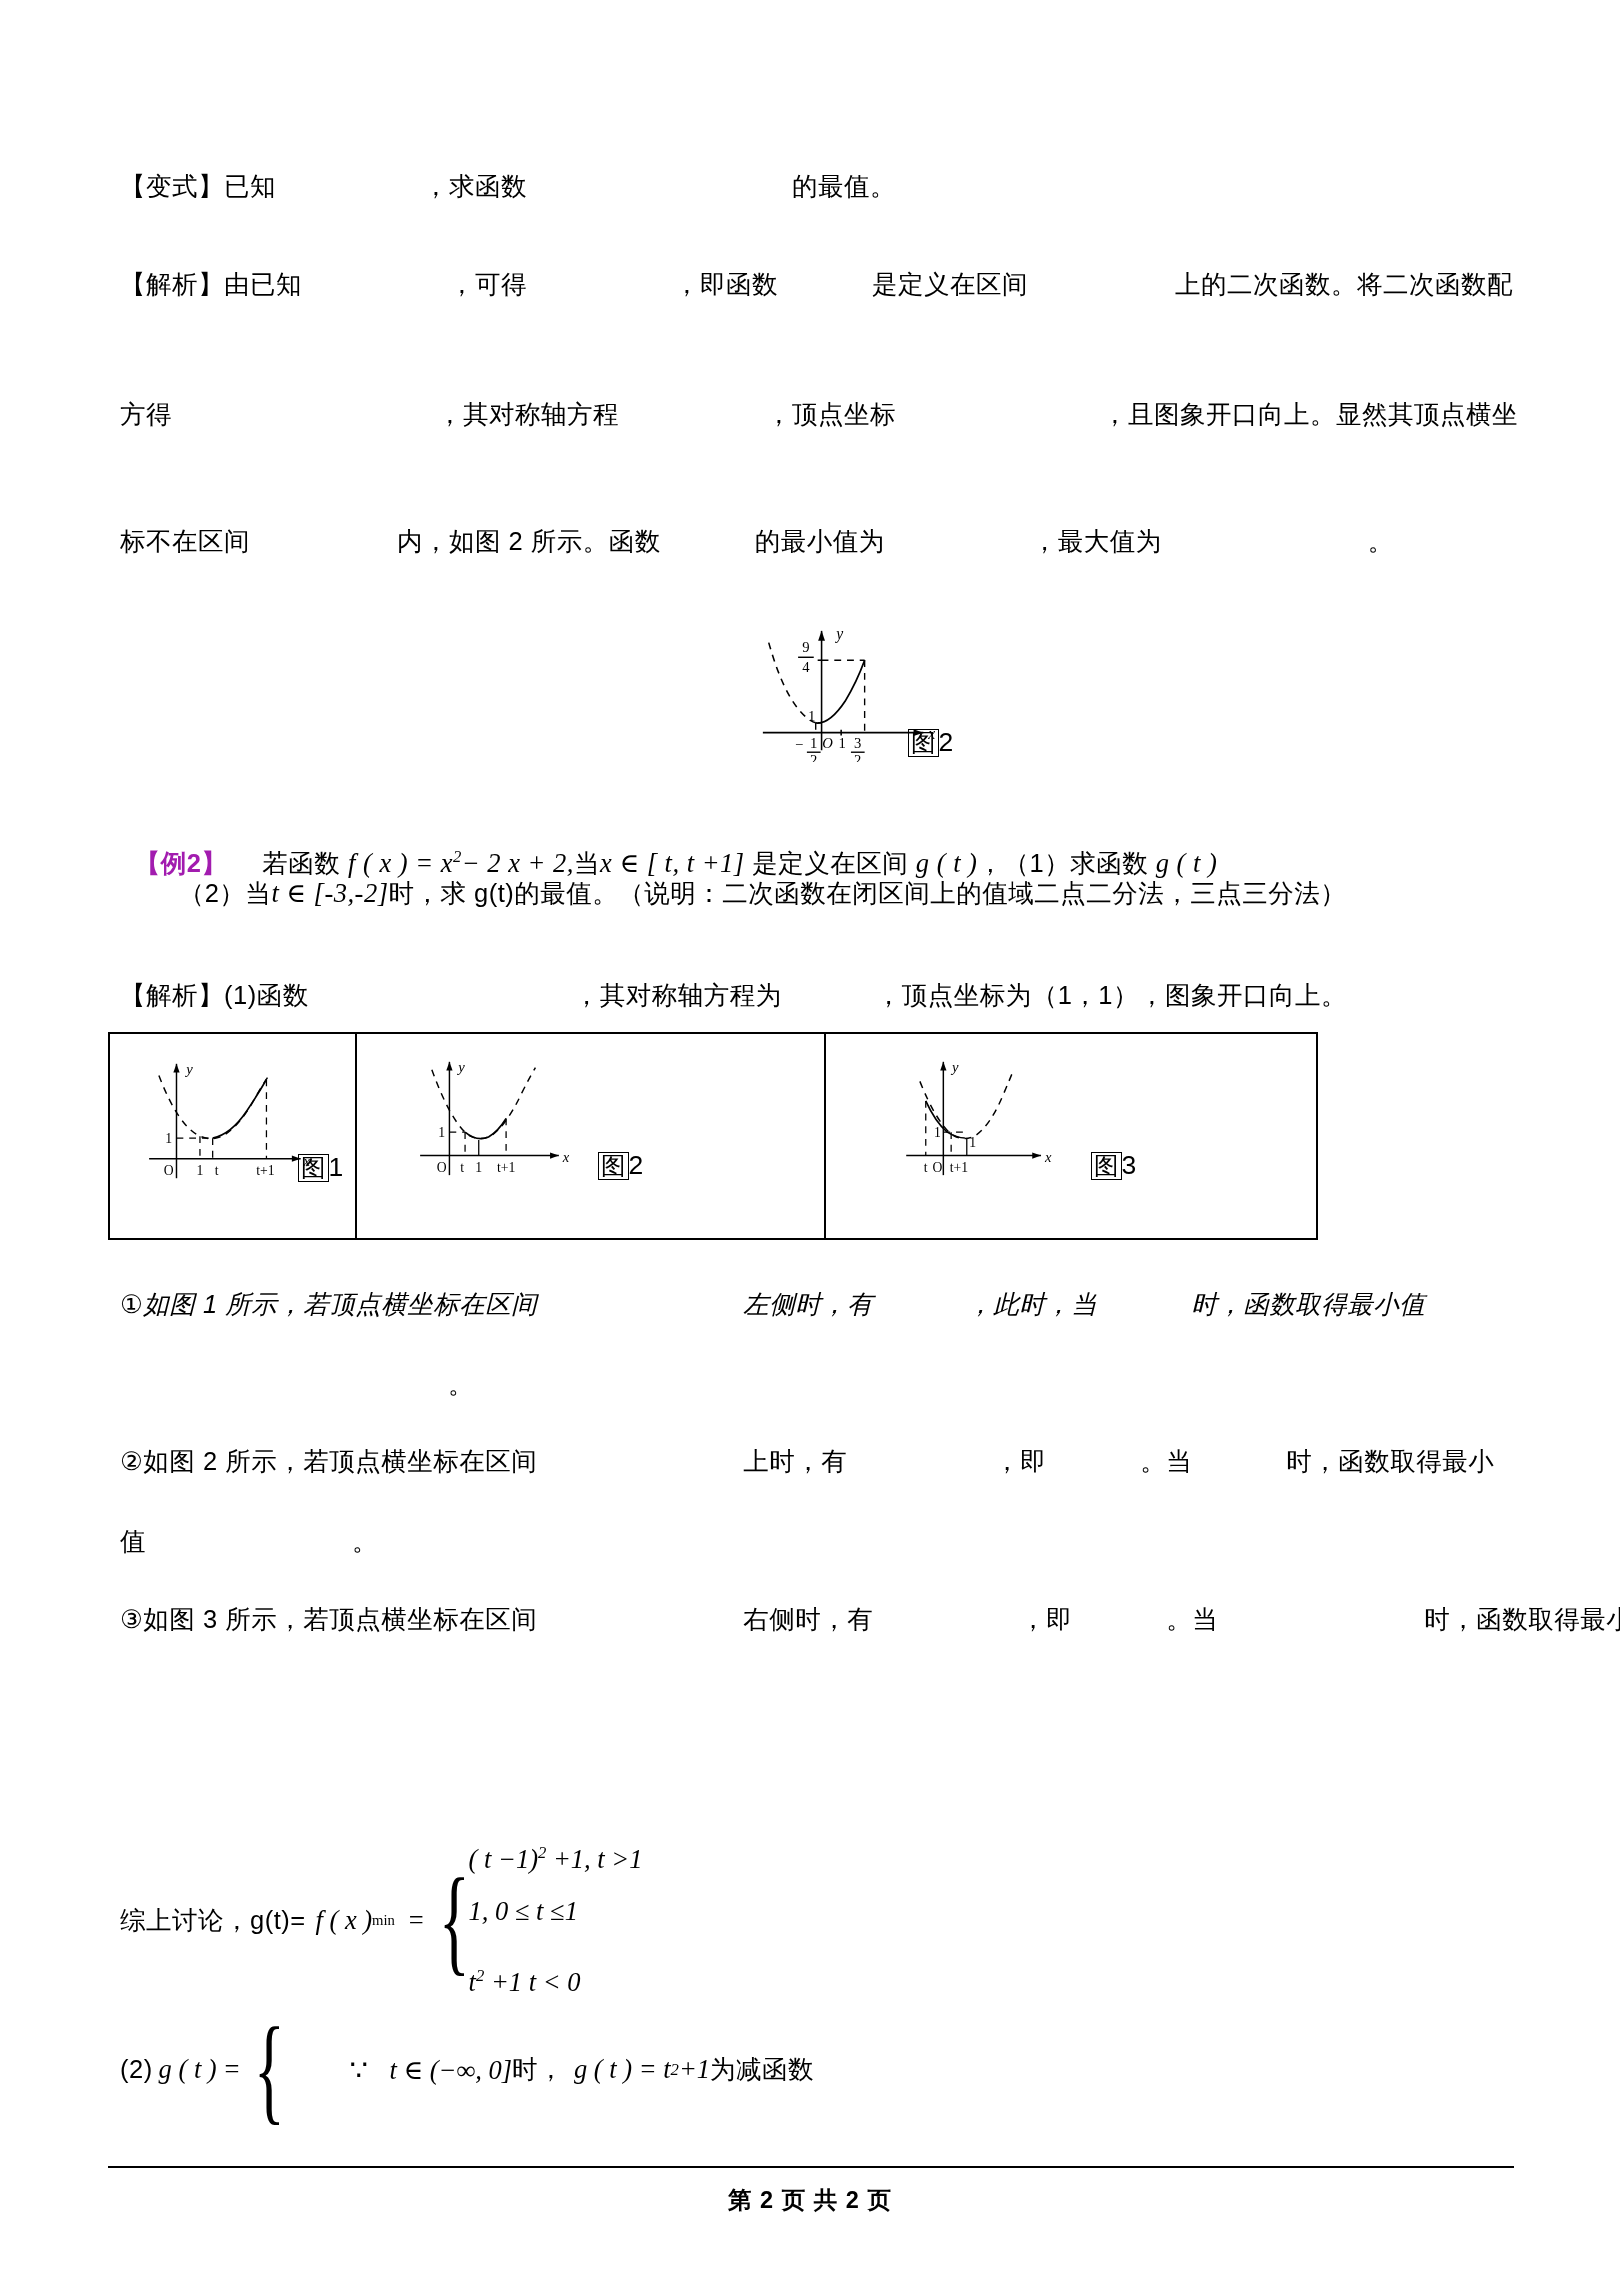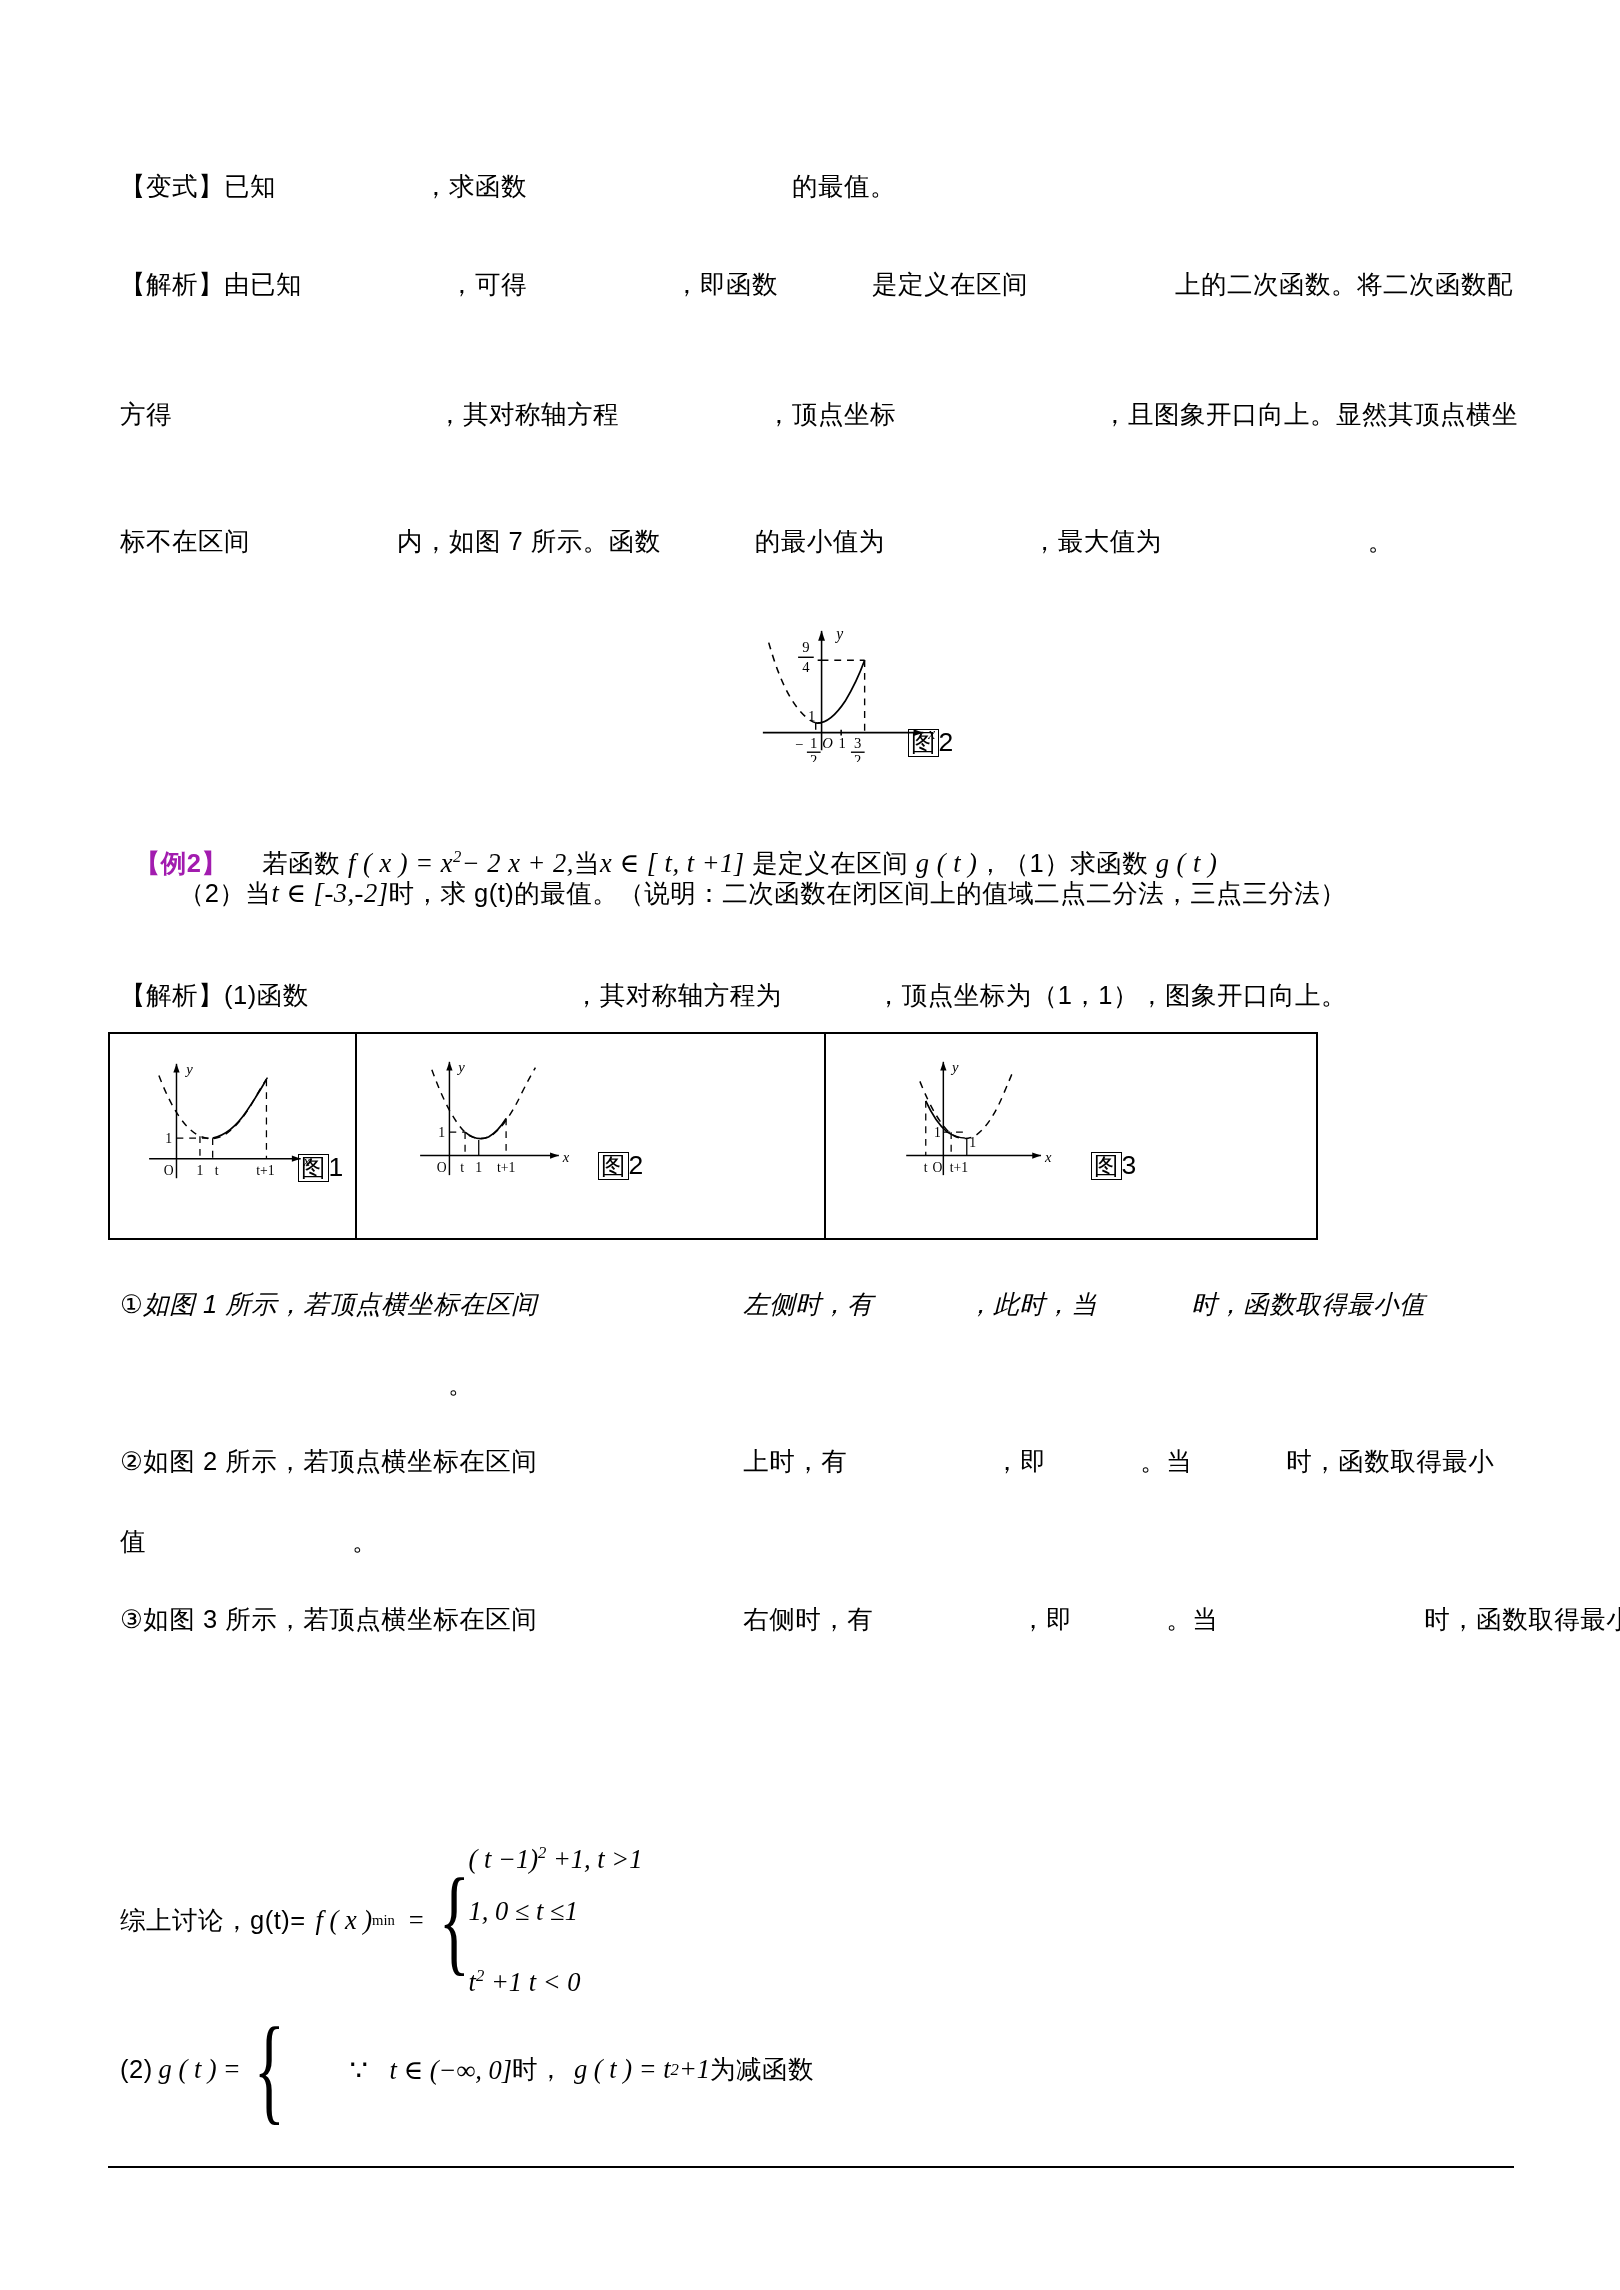--- a/index.html
+++ b/index.html
@@ -105,21 +105,21 @@
 
     <div class="row para" style="top:272px;">
       <span>【解析】</span><span>由已知</span><span class="gap-m"></span><span>，可得</span><span class="gap-m"></span><span>，即函数</span><span class="gap-s"></span><span>是定义在区间</span><span class="gap-m"></span><span>上的二次函数。将二次函数配</span>
     </div>
 
     <div class="row para" style="top:402px;">
       <span>方得</span><span class="gap-xl"></span><span>，其对称轴方程</span><span class="gap-m"></span><span>，顶点坐标</span><span class="gap-l"></span><span>，且图象开口向上。显然其顶点横坐</span>
     </div>
 
     <div class="row para" style="top:529px;">
-      <span>标不在区间</span><span class="gap-m"></span><span>内，如图 7 所示。函数</span><span class="gap-s"></span><span>的最小值为</span><span class="gap-m"></span><span>，最大值为</span><span class="gap-l"></span><span>。</span>
+      <span>标不在区间</span><span class="gap-m"></span><span>内，如图 2 所示。函数</span><span class="gap-s"></span><span>的最小值为</span><span class="gap-m"></span><span>，最大值为</span><span class="gap-l"></span><span>。</span>
     </div>
 
   </div>
 
   <div class="figbox" style="left:755px;top:625px;width:186px;height:137px;">
     <svg width="186" height="137" viewBox="0 0 190 140">
 
       <line x1="8" y1="110" x2="172" y2="110" stroke="#000" stroke-width="1.6"></line>
       <polygon points="172,110 162,106.5 162,113.5" fill="#000"></polygon>
       <line x1="68" y1="128" x2="68" y2="6" stroke="#000" stroke-width="1.6"></line>
@@ -309,15 +309,16 @@
       <span class="para">时，</span>
       <span style="display:inline-block;width:9.8px;"></span>
       <span class="mi">g ( t ) = t</span>
         <span class="sup">2</span>
         <span class="mi"> +1</span>
       <span class="para">为减函数</span>
     </div>
   </div>
 
   <div class="footer-rule"></div>
+  <div class="footer-text">第 2 页 共 2 页</div>
 
 </div>
 
 
 </body></html>

